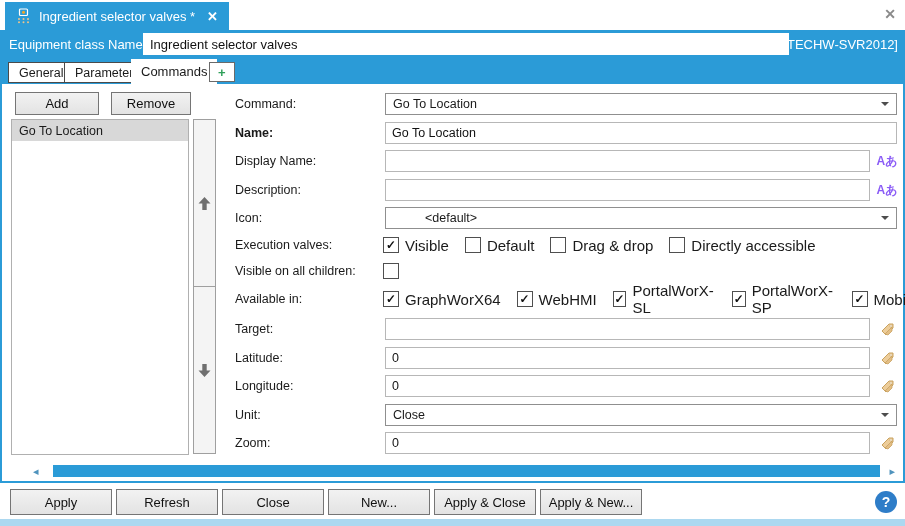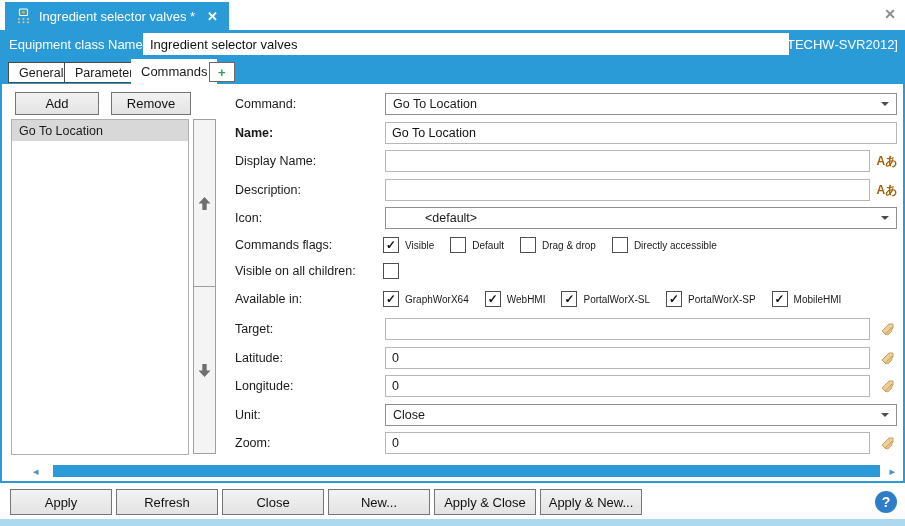--- a/index.html
+++ b/index.html
@@ -48,23 +48,23 @@
   .combo{position:absolute;left:383px;width:512px;height:22px;box-sizing:border-box;border:1px solid #8f8f8f;
          display:flex;align-items:center;padding:0 7px;font-size:12.5px;cursor:pointer;background:#fff;}
   .combo .caret{position:absolute;right:7px;top:8px;width:0;height:0;
                 border-left:4px solid transparent;border-right:4px solid transparent;border-top:4px solid #4d4d4d;}
   .combo.icon-combo .val{padding-left:32px;}
   .chk-row{position:absolute;left:381px;height:18px;display:flex;align-items:center;gap:16px;}
   .chk{display:flex;align-items:center;gap:6px;cursor:pointer;}
   .cb{width:14px;height:14px;background:#fff;border:1px solid #4f4f4f;box-sizing:content-box;
       display:inline-flex;align-items:center;justify-content:center;font-size:12px;font-weight:bold;color:#101010;}
   .cb.checked::after{content:"\2713";margin-top:-1px;}
-  .chk .cl{font-size:10px;}
+  .chk .cl{font-size:15px;}
   .row-icon{position:absolute;left:872px;width:26px;height:22px;display:flex;align-items:center;justify-content:center;}
-  .loc-icon{color:#a16207;font-size:12px;font-weight:bold;letter-spacing:0;}
+  .loc-icon{color:#8b5cf6;font-size:12px;font-weight:bold;letter-spacing:0;}
   
   .hscroll{position:absolute;left:0;top:379px;width:899px;height:16px;background:#fff;}
   .hs-arrow{position:absolute;top:0;height:16px;display:flex;align-items:center;color:#4f93bd;font-size:11px;cursor:pointer;}
   .hs-arrow.left{left:31px;}
   .hs-arrow.right{right:6px;}
   .hs-thumb{position:absolute;left:51px;top:2px;width:827px;height:12px;background:#2B9BD7;cursor:pointer;}
   
   .footer{position:absolute;left:0;top:483px;width:100%;height:36px;background:#fff;}
   .footer .btn{position:absolute;top:6px;width:102px;height:26px;}
   .help{position:absolute;right:8px;top:8px;width:22px;height:22px;border-radius:50%;background:#2E7DC8;color:#fff;
@@ -149,21 +149,21 @@
     <div class="frm-label" style="top:95px;">Description:</div>
     <input class="input short" style="top: 95px;" value="">
     <span class="row-icon loc-icon" style="top:95px;">Aあ</span>
 
     <div class="frm-label" style="top:123px;">Icon:</div>
     <div class="combo icon-combo" style="top:123px;">
       <span class="val">&lt;default&gt;</span>
       <span class="caret"></span>
     </div>
 
-    <div class="frm-label" style="top:152px;height:18px;">Commands flags:</div>
+    <div class="frm-label" style="top:152px;height:18px;">Execution valves:</div>
     <div class="chk-row" style="top:152px;">
       <span class="chk">
         <span class="cb checked"></span>
         <span class="cl">Visible</span>
       </span>
       <span class="chk">
         <span class="cb"></span>
         <span class="cl">Default</span>
       </span>
       <span class="chk">

